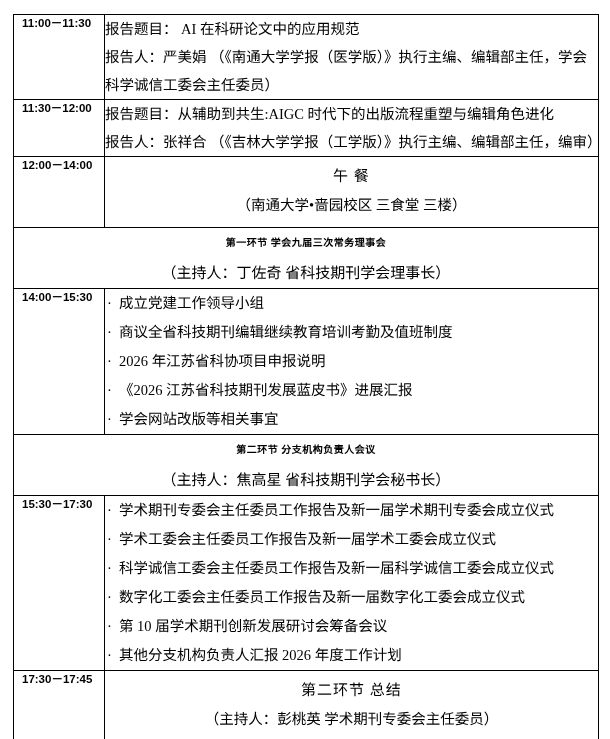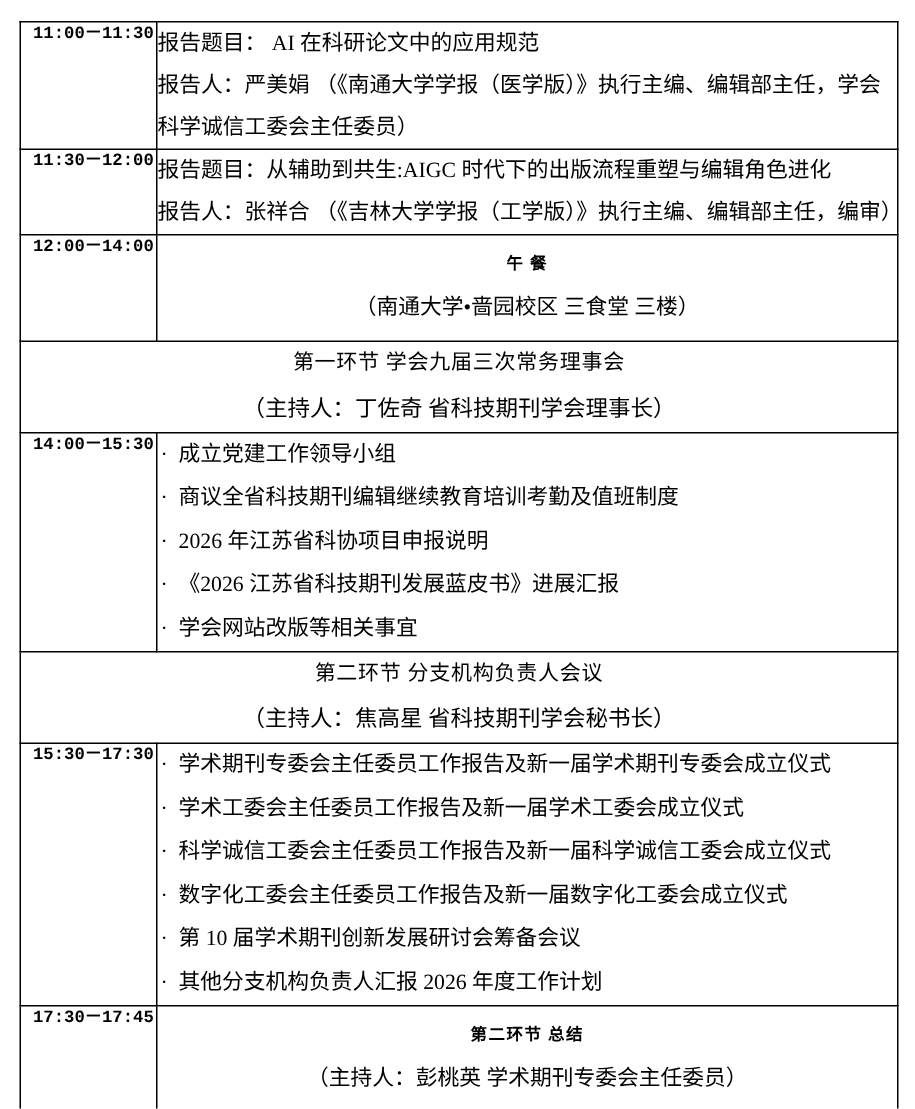--- a/index.html
+++ b/index.html
@@ -37,21 +37,21 @@
 
   col.c-time { width: 91px; }
   col.c-body { width: 494px; }
 
   
   .time-cell {
     padding: 6px 0 6px 0;
     text-align: center;
   }
   .time-text {
-    font-family: Liberation Mono, monospace;
+    font-family: Liberation Sans, sans-serif;
     font-size: 11.5px;
     font-weight: bold;
     letter-spacing: 0px;
     white-space: nowrap;
     line-height: 16px;
   }
   .time-cell.left .time-text {
     text-align: left;
     padding-left: 8px;
   }
@@ -87,38 +87,38 @@
     font-size: 14.5px;
     line-height: 29px;
   }
 
   
   .center-block {
     text-align: center;
     padding: 4px 8px 7px 8px;
   }
   .center-block .headline {
-    font-size: 11px;
-    font-weight: bold;
+    font-size: 15px;
+    font-weight: normal;
     line-height: 30px;
     letter-spacing: 1px;
   }
   .center-block .subline {
     font-size: 14.5px;
     line-height: 29px;
   }
 
   
   .section-cell {
     padding: 4px 8px 7px 8px;
     text-align: center;
   }
   .section-cell .sec-title {
-    font-size: 14px;
-    font-weight: normal;
+    font-size: 10px;
+    font-weight: bold;
     line-height: 30px;
     letter-spacing: 0.5px;
   }
   .section-cell .sec-host {
     font-size: 15px;
     line-height: 30px;
   }
 </style>
 </head>
 <body>

